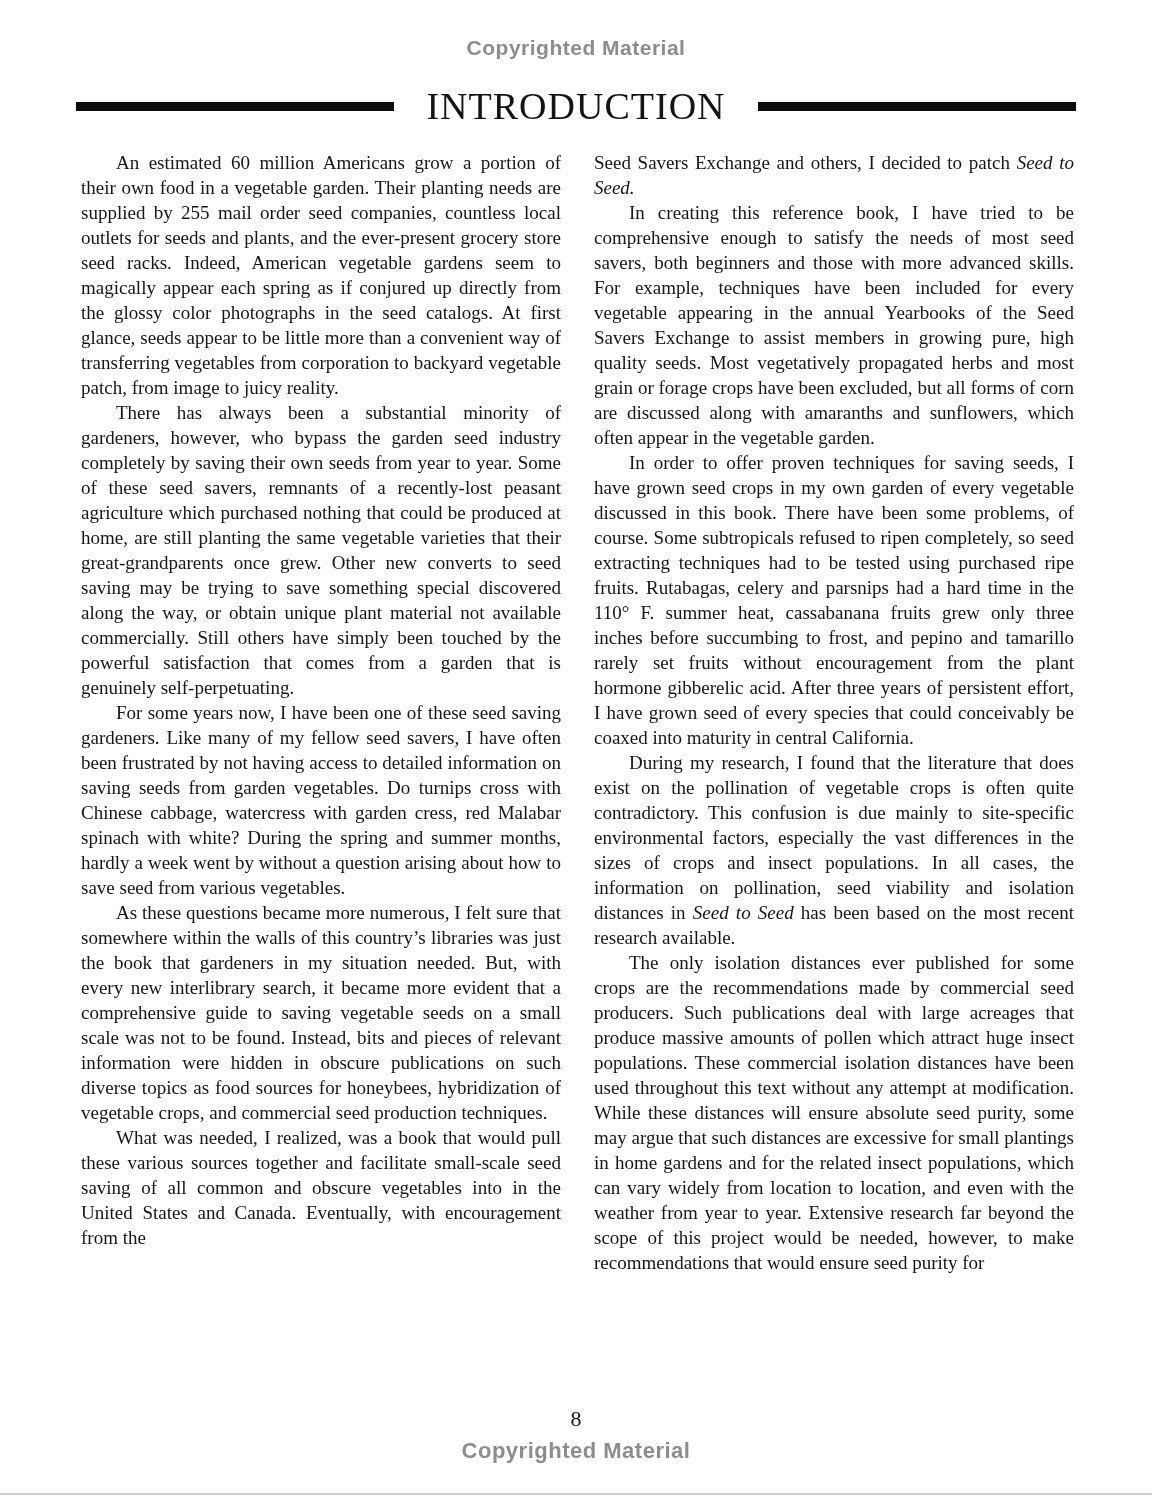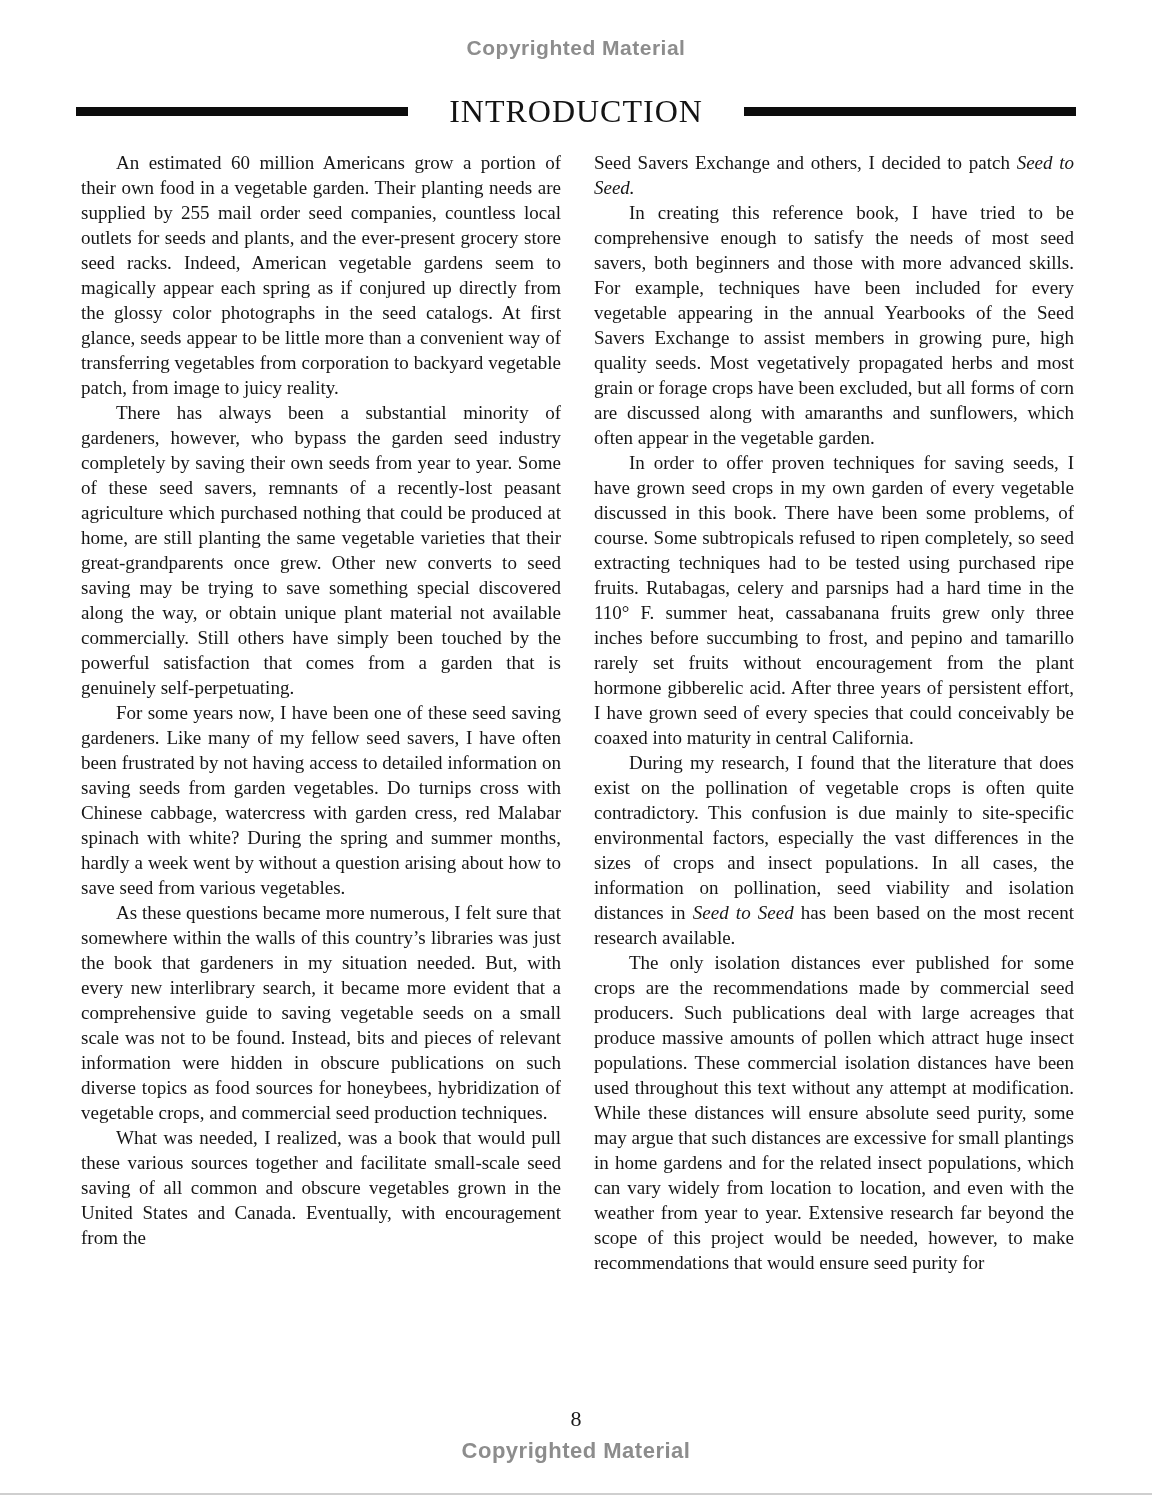--- a/index.html
+++ b/index.html
@@ -28,22 +28,22 @@
     display: flex;
     align-items: center;
     gap: 24px;
   }
   .title-rule {
     flex: 1;
     height: 9px;
     background: #0c0c0c;
   }
   .page-title {
-    margin: 17px;
-    font-size: 32px;
+    margin: 8px;
+    font-size: 38px;
     font-weight: normal;
     letter-spacing: 1px;
     color: #141414;
     white-space: nowrap;
   }
   .columns {
     position: absolute;
     top: 150px; left: 81px; right: 78px;
     bottom: 105px;
     display: flex;
@@ -98,21 +98,21 @@
     <h1 class="page-title">INTRODUCTION</h1>
     <div class="title-rule"></div>
   </div>
 
   <div class="columns">
     <div class="column">
         <p class="para"><span>An estimated 60 million Americans grow a portion of their own food in a vegetable garden. Their planting needs are supplied by 255 mail order seed companies, countless local outlets for seeds and plants, and the ever-present grocery store seed racks. Indeed, American vegetable gardens seem to magically appear each spring as if conjured up directly from the glossy color photographs in the seed catalogs. At first glance, seeds appear to be little more than a convenient way of transferring vegetables from corporation to backyard vegetable patch, from image to juicy reality.</span></p>
         <p class="para"><span>There has always been a substantial minority of gardeners, however, who bypass the garden seed industry completely by saving their own seeds from year to year. Some of these seed savers, remnants of a recently-lost peasant agriculture which purchased nothing that could be produced at home, are still planting the same vegetable varieties that their great-grandparents once grew. Other new converts to seed saving may be trying to save something special discovered along the way, or obtain unique plant material not available commercially. Still others have simply been touched by the powerful satisfaction that comes from a garden that is genuinely self-perpetuating.</span></p>
         <p class="para"><span>For some years now, I have been one of these seed saving gardeners. Like many of my fellow seed savers, I have often been frustrated by not having access to detailed information on saving seeds from garden vegetables. Do turnips cross with Chinese cabbage, watercress with garden cress, red Malabar spinach with white? During the spring and summer months, hardly a week went by without a question arising about how to save seed from various vegetables.</span></p>
         <p class="para"><span>As these questions became more numerous, I felt sure that somewhere within the walls of this country’s libraries was just the book that gardeners in my situation needed. But, with every new interlibrary search, it became more evident that a comprehensive guide to saving vegetable seeds on a small scale was not to be found. Instead, bits and pieces of relevant information were hidden in obscure publications on such diverse topics as food sources for honeybees, hybridization of vegetable crops, and commercial seed production techniques.</span></p>
-        <p class="para"><span>What was needed, I realized, was a book that would pull these various sources together and facilitate small-scale seed saving of all common and obscure vegetables grown in the United States and Canada. Eventually, with encouragement from the</span></p>
+        <p class="para"><span>What was needed, I realized, was a book that would pull these various sources together and facilitate small-scale seed saving of all common and obscure vegetables into in the United States and Canada. Eventually, with encouragement from the</span></p>
       </div>
     <div class="column">
         <p class="para no-indent"><span>Seed Savers Exchange and others, I decided to patch </span><span class="italic">Seed to Seed.</span></p>
         <p class="para"><span>In creating this reference book, I have tried to be comprehensive enough to satisfy the needs of most seed savers, both beginners and those with more advanced skills. For example, techniques have been included for every vegetable appearing in the annual Yearbooks of the Seed Savers Exchange to assist members in growing pure, high quality seeds. Most vegetatively propagated herbs and most grain or forage crops have been excluded, but all forms of corn are discussed along with amaranths and sunflowers, which often appear in the vegetable garden.</span></p>
         <p class="para"><span>In order to offer proven techniques for saving seeds, I have grown seed crops in my own garden of every vegetable discussed in this book. There have been some problems, of course. Some subtropicals refused to ripen completely, so seed extracting techniques had to be tested using purchased ripe fruits. Rutabagas, celery and parsnips had a hard time in the 110° F. summer heat, cassabanana fruits grew only three inches before succumbing to frost, and pepino and tamarillo rarely set fruits without encouragement from the plant hormone gibberelic acid. After three years of persistent effort, I have grown seed of every species that could conceivably be coaxed into maturity in central California.</span></p>
         <p class="para"><span>During my research, I found that the literature that does exist on the pollination of vegetable crops is often quite contradictory. This confusion is due mainly to site-specific environmental factors, especially the vast differences in the sizes of crops and insect populations. In all cases, the information on pollination, seed viability and isolation distances in </span><span class="italic">Seed to Seed</span><span> has been based on the most recent research available.</span></p>
         <p class="para"><span>The only isolation distances ever published for some crops are the recommendations made by commercial seed producers. Such publications deal with large acreages that produce massive amounts of pollen which attract huge insect populations. These commercial isolation distances have been used throughout this text without any attempt at modification. While these distances will ensure absolute seed purity, some may argue that such distances are excessive for small plantings in home gardens and for the related insect populations, which can vary widely from location to location, and even with the weather from year to year. Extensive research far beyond the scope of this project would be needed, however, to make recommendations that would ensure seed purity for</span></p>
       </div>
   </div>
 

